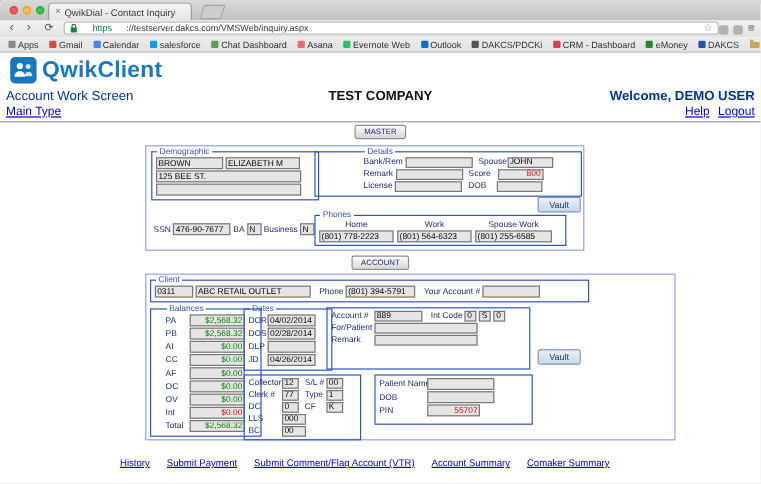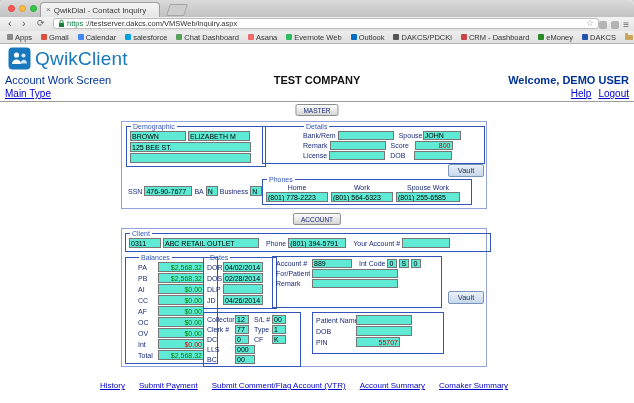--- a/index.html
+++ b/index.html
@@ -14,56 +14,56 @@
   .tl-green{left:30px;background:#33c748;border:1px solid #27aa35;box-sizing:border-box;}
   .tab{position:absolute;left:40px;top:2px;width:120px;height:15px;background:linear-gradient(#f4f4f4,#e6e6e6);border:1px solid #9f9f9f;border-bottom:none;border-radius:4px 4px 0 0;display:flex;align-items:center;gap:3px;padding:0 5px;box-sizing:border-box;}
   .tab-close{font-size:8px;color:#777;line-height:1;cursor:pointer;}
   .tab-title{font-size:8px;color:#3a3a3a;white-space:nowrap;overflow:hidden;}
   .newtab{position:absolute;left:168px;top:4px;width:16px;height:10px;background:#cdcdcd;border:1px solid #a6a6a6;transform:skewX(-18deg);border-radius:1px;}
   .toolbar{position:absolute;top:17px;left:0;width:634px;height:14px;background:linear-gradient(#f3f3f3,#e3e3e3);}
   .nav{position:absolute;top:0;height:14px;line-height:13px;color:#5a5a5a;font-size:11px;cursor:pointer;}
   .nav-back{left:8px;}
   .nav-fwd{left:22px;}
   .nav-reload{left:37px;font-size:9px;}
-  .urlbar{position:absolute;left:53px;top:1px;width:546px;height:11px;background:#fff;border:1px solid #bdbdbd;border-radius:3px;display:flex;align-items:center;gap:2px;padding:0 4px;box-sizing:border-box;cursor:text;}
+  .urlbar{position:absolute;left:53px;top:1px;width:546px;height:11px;background:#fff;border:1px solid #bdbdbd;border-radius:3px;display:flex;align-items:center;gap:12px;padding:0 4px;box-sizing:border-box;cursor:text;}
   .scheme{font-size:7.5px;color:#0b8043;line-height:1;}
   .urlrest{font-size:7.5px;color:#333;white-space:nowrap;overflow:hidden;line-height:1;}
   .star{margin-left:auto;font-size:9px;color:#9a9a9a;line-height:1;cursor:pointer;}
   .toolbar-right{position:absolute;right:5px;top:2px;display:flex;align-items:center;gap:4px;height:11px;}
   .ext{width:8px;height:8px;border-radius:2px;background:#b3b3b3;cursor:pointer;}
   .menu-icon{font-size:10px;color:#666;line-height:1;cursor:pointer;}
   .bookmarksbar{position:absolute;top:31px;left:0;width:634px;height:13px;background:linear-gradient(#ededed,#e1e1e1);border-bottom:1px solid #b2b2b2;display:flex;align-items:center;gap:9px;padding:0 7px;box-sizing:border-box;}
   .bm{display:flex;align-items:center;gap:2px;cursor:pointer;}
   .bm-ico{width:6px;height:6px;border-radius:1px;background:#999;}
   .bm-lbl{font-size:7.5px;color:#333;white-space:nowrap;}
   .other-bm{margin-left:auto;display:flex;align-items:center;gap:3px;cursor:pointer;}
   .folder{width:8px;height:5px;background:#c9a75a;border-radius:1px;position:relative;}
   .folder:before{content:"";position:absolute;top:-2px;left:0;width:3px;height:2px;background:#c9a75a;border-radius:1px 1px 0 0;}
 
   
   .page{position:absolute;top:44px;left:0;width:634px;height:359px;background:#fff;}
   .logo{position:absolute;left:8px;top:3px;display:flex;align-items:center;gap:4px;}
-  .logo-text{font-size:19px;font-weight:normal;color:#1878bd;letter-spacing:.2px;text-align:center;}
+  .logo-text{font-size:19px;font-weight:bold;color:#1878bd;letter-spacing:.2px;text-align:center;}
   .screen-title{position:absolute;left:5px;top:30px;font-size:11px;color:#003399;}
   .company{position:absolute;left:0;top:30px;width:634px;text-align:center;font-size:11px;font-weight:bold;color:#111;}
   .welcome{position:absolute;right:5px;top:30px;font-size:11px;font-weight:bold;color:#003399;}
   .lnk{color:#0000cc;text-decoration:underline;cursor:pointer;}
   .main-menu{position:absolute;left:5px;top:44px;font-size:10px;}
   .help-logout{position:absolute;right:5px;top:44px;font-size:10px;display:flex;gap:7px;}
   .divider{position:absolute;left:0;top:57px;width:634px;border-top:1px solid #9e9e9e;}
   .sys-btn{position:absolute;left:50%;transform:translateX(-50%);height:12px;padding:0 7px;font-size:6.5px;color:#1a2a7a;background:linear-gradient(#fdfdfd,#d5d5d5);border:1px solid #8d8d8d;border-radius:2px;font-family:inherit;cursor:pointer;}
   .btn-master{top:60px;}
   .btn-account{top:169px;}
   .master-box{position:absolute;left:121px;top:77px;width:366px;height:88px;border:1px solid #93a3dd;box-sizing:border-box;}
-  .account-box{position:absolute;left:121px;top:184px;width:366px;height:139px;border:1px solid #93a3dd;box-sizing:border-box;}
+  .account-box{position:absolute;left:121px;top:184px;width:442px;height:139px;border:1px solid #93a3dd;box-sizing:border-box;}
 
   fieldset{border:1px solid #3355bb;padding:1px 3px 2px;margin:0;}
   legend{font-size:7px;color:#3355bb;padding:0 2px;margin-left:1px;}
   .lbl{font-size:7px;color:#1a2a7a;white-space:nowrap;}
-  .fld{height:10px;border:1px solid #777;background:#5eead4;font-family:"Liberation Sans",sans-serif;font-size:7px;padding:0 1px;outline:none;box-sizing:border-box;}
+  .fld{height:10px;border:1px solid #777;background:#e5e5e5;font-family:"Liberation Sans",sans-serif;font-size:7px;padding:0 1px;outline:none;box-sizing:border-box;}
   .frow{display:flex;align-items:center;gap:2px;margin-bottom:1px;}
   .money{text-align:right;}
   .ml3{margin-left:3px;}.ml5{margin-left:5px;}
   .w10{width:10px}.w12{width:12px}.w14{width:14px}.w20{width:20px}.w26{width:26px}.w32{width:32px}
   .w38{width:38px}.w40{width:40px}.w44{width:44px}.w46{width:46px}.w48{width:48px}.w56{width:56px}
   .w58{width:58px}.w62{width:62px}.w86{width:86px}.w96{width:96px}.w121{width:121px}
   .lw14{width:14px}.lw16{width:16px}.lw18{width:18px}.lw22{width:22px}.lw26{width:26px}.lw34{width:34px}.lw38{width:38px}
 
   .fs-demographic{position:absolute;left:4px;top:1px;width:132px;}
   .ssn-row{position:absolute;left:6px;top:64px;}

